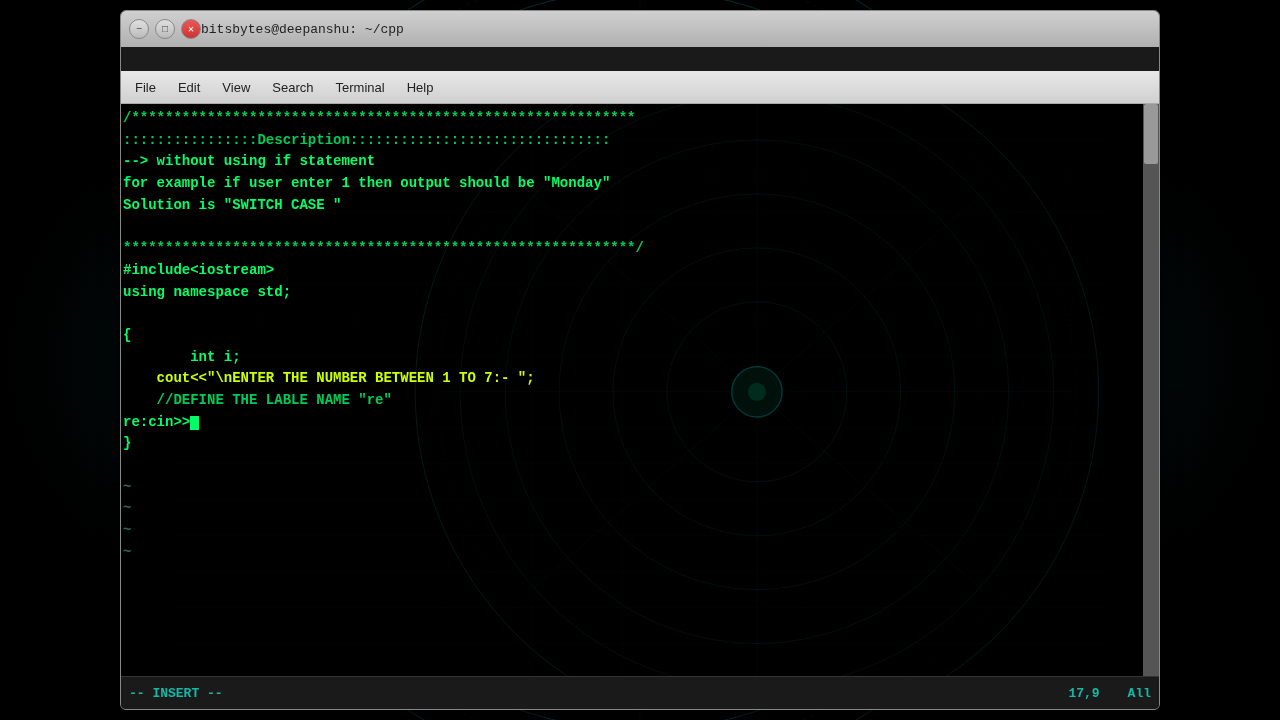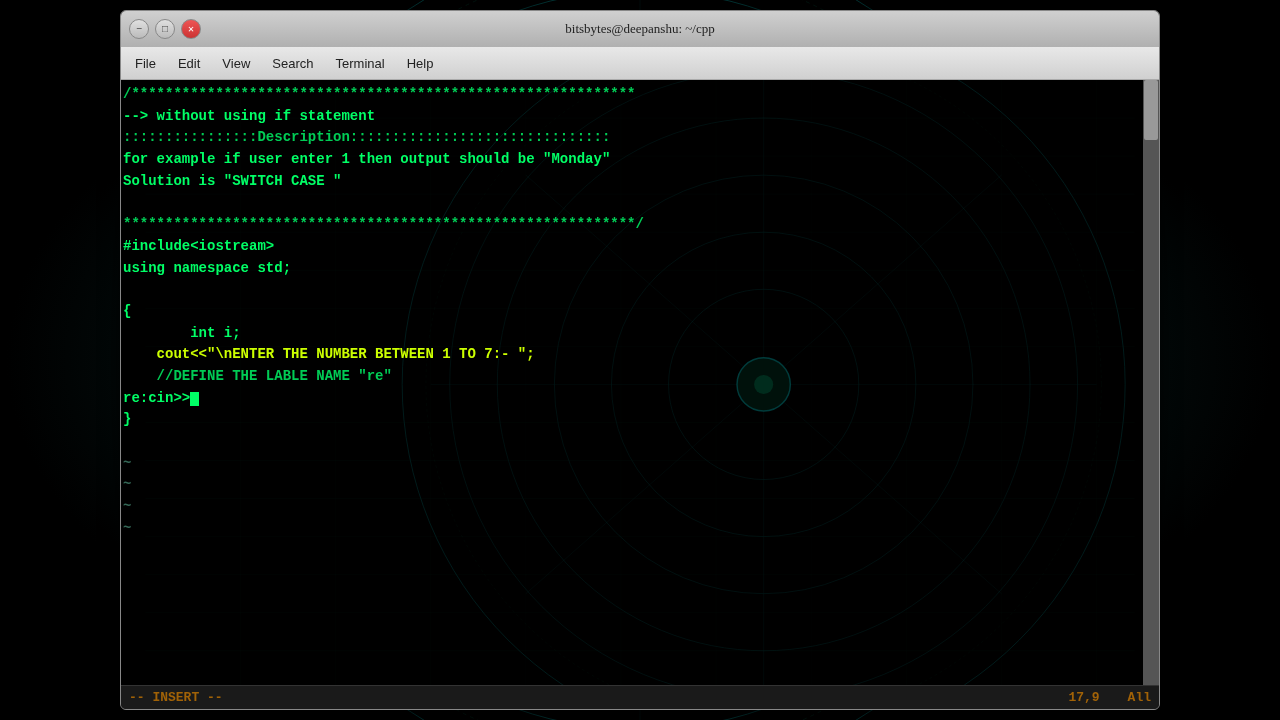--- a/index.html
+++ b/index.html
@@ -42,23 +42,22 @@
       height: 36px;
       display: flex;
       align-items: center;
       justify-content: space-between;
       padding: 0 8px;
       flex-shrink: 0;
     }
 
     .title-text {
       flex: 1;
-      text-align: center;
       font-size: 13px;
-      font-family: Liberation Serif, serif;
+      font-family: Liberation Mono, monospace;
       color: #222;
       font-weight: normal;
     }
 
     .window-controls {
       display: flex;
       gap: 6px;
     }
 
     .win-btn {
@@ -81,20 +80,21 @@
 
     .menu-bar {
       background: linear-gradient(to bottom, #e8e8e8, #d0d0d0);
       height: 28px;
       display: flex;
       align-items: center;
       padding: 16px 4px;
       gap: 2px;
       flex-shrink: 0;
       border-bottom: 1px solid #aaa;
+      margin-top: 24px;
     }
 
     .menu-item {
       padding: 2px 10px;
       font-size: 13px;
       font-family: sans-serif;
       color: #222;
       cursor: pointer;
       border-radius: 3px;
     }
@@ -164,27 +164,27 @@
       width: 14px;
       left: 1px;
       height: 60px;
       background: #999;
       border-radius: 2px;
     }
 
     .status-bar {
       background: #1a1a1a;
       border-top: 1px solid #333;
-      height: 24px;
+      height: 33px;
       display: flex;
       align-items: center;
       justify-content: space-between;
       padding: 0 8px;
       flex-shrink: 0;
-      color: #a16207;
+      color: #14b8a6;
       font-family: 'Courier New', Courier, monospace;
       font-size: 13px;
       font-weight: bold;
     }
 
     .status-left { flex: 1; }
     .status-right { display: flex; gap: 28px; }
   </style>
 </head>
 <body>
@@ -290,22 +290,22 @@
           <line x1="600" y1="0" x2="600" y2="636"></line>
           <line x1="700" y1="0" x2="700" y2="636"></line>
           <line x1="800" y1="0" x2="800" y2="636"></line>
           <line x1="900" y1="0" x2="900" y2="636"></line>
           <line x1="1000" y1="0" x2="1000" y2="636"></line>
         </g>
       </svg>
 
       <div class="terminal-content">
         <div class="code-line comment">/************************************************************</div>
+        <div class="code-line comment">::::::::::::::::Description:::::::::::::::::::::::::::::::</div>
         <div class="code-line">--&gt; without using if statement</div>
-        <div class="code-line comment">::::::::::::::::Description:::::::::::::::::::::::::::::::</div>
         <div class="code-line">for example if user enter 1 then output should be "Monday"</div>
         <div class="code-line">Solution is "SWITCH CASE "</div>
         <div class="code-line">&nbsp;</div>
         <div class="code-line comment">*************************************************************/</div>
         <div class="code-line">#include&lt;iostream&gt;</div>
         <div class="code-line">using namespace std;</div>
         <div class="code-line">&nbsp;</div>
         <div class="code-line">{</div>
         <div class="code-line">        int i;</div>
         <div class="code-line" style="color:#ccff00;">    cout&lt;&lt;"\nENTER THE NUMBER BETWEEN 1 TO 7:- ";</div>

